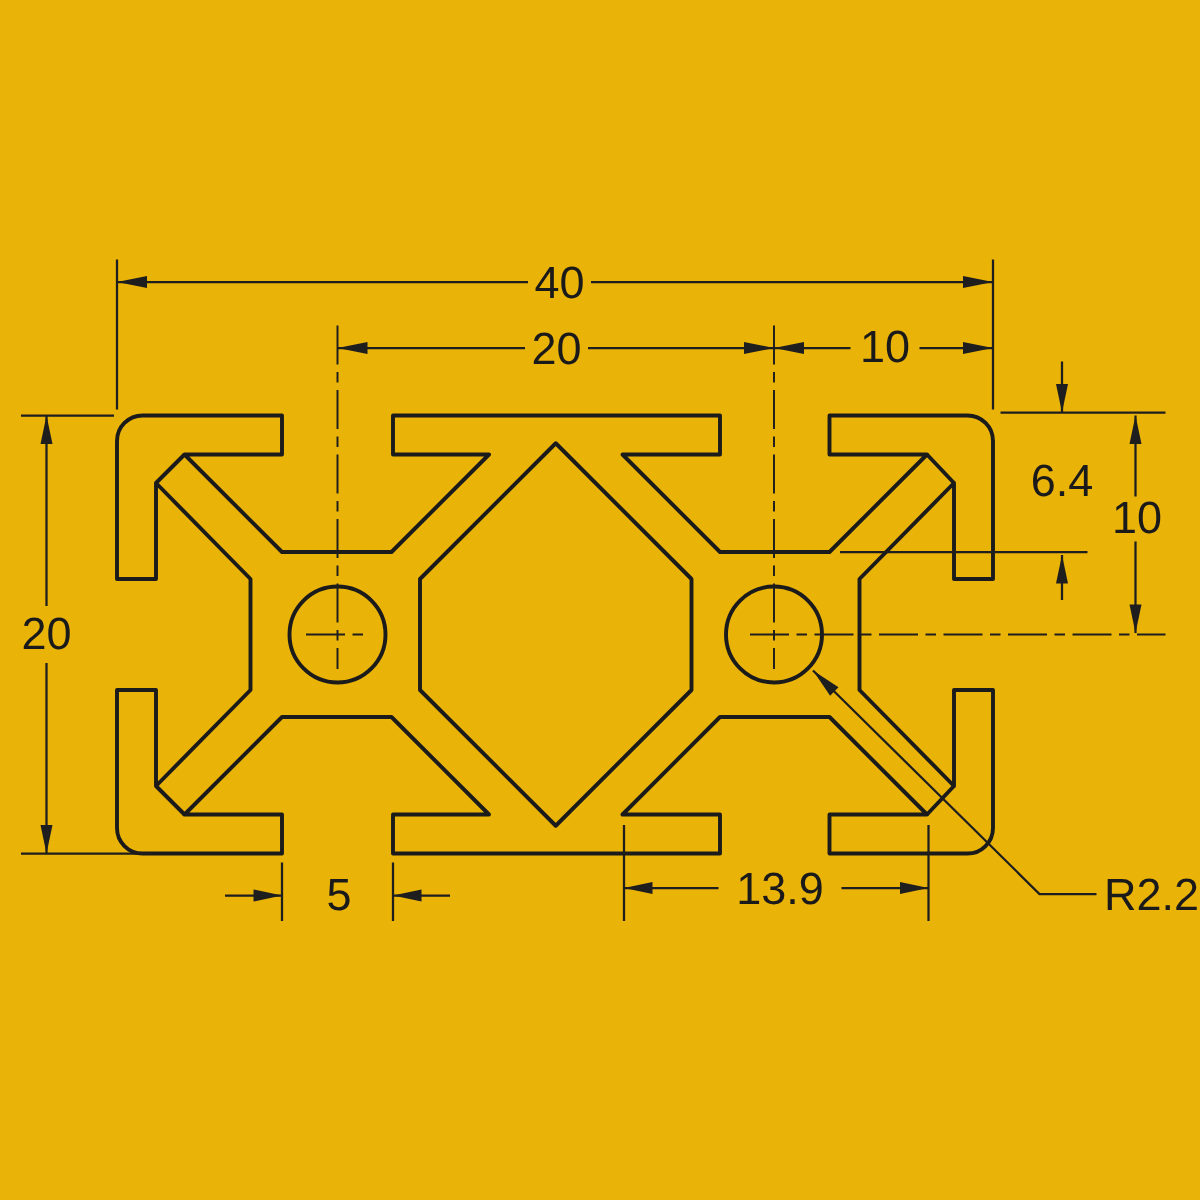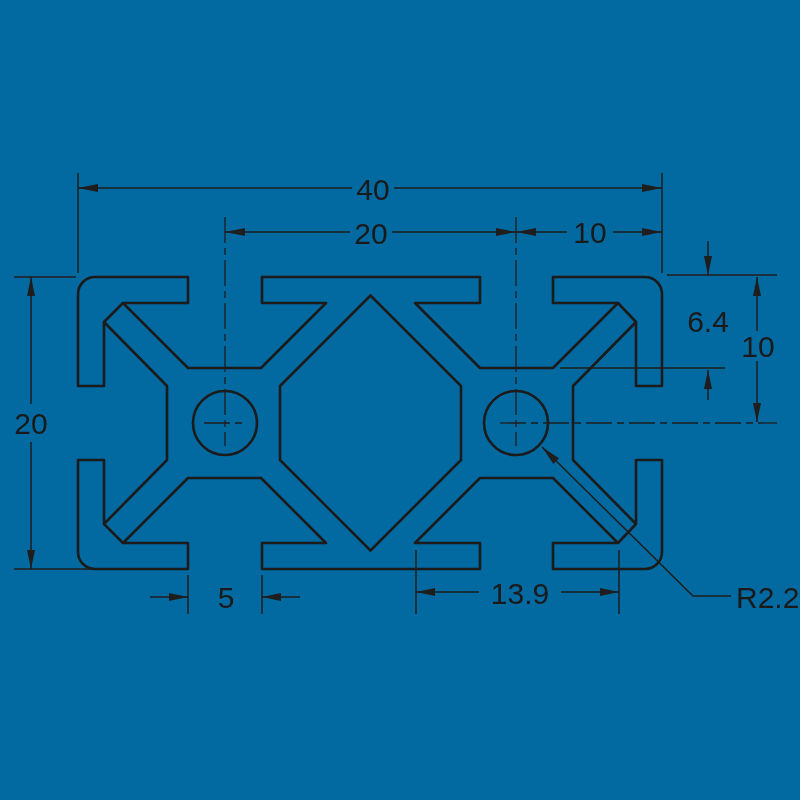--- a/index.html
+++ b/index.html
@@ -6,21 +6,21 @@
     margin: 0;
     padding: 0;
     background: #ffffff;
     width: 800px;
     height: 800px;
     font-family: "Liberation Sans", sans-serif;
   }
   #canvas-wrap {
     width: 800px;
     height: 800px;
-    background: #0369a1;
+    background: #eab308;
   }
   svg { display: block; }
   .profile-stroke {
     fill: none;
     stroke: #1b1b1b;
     stroke-width: 2.6;
     stroke-linejoin: round;
     stroke-linecap: butt;
   }
   .dim-stroke {

